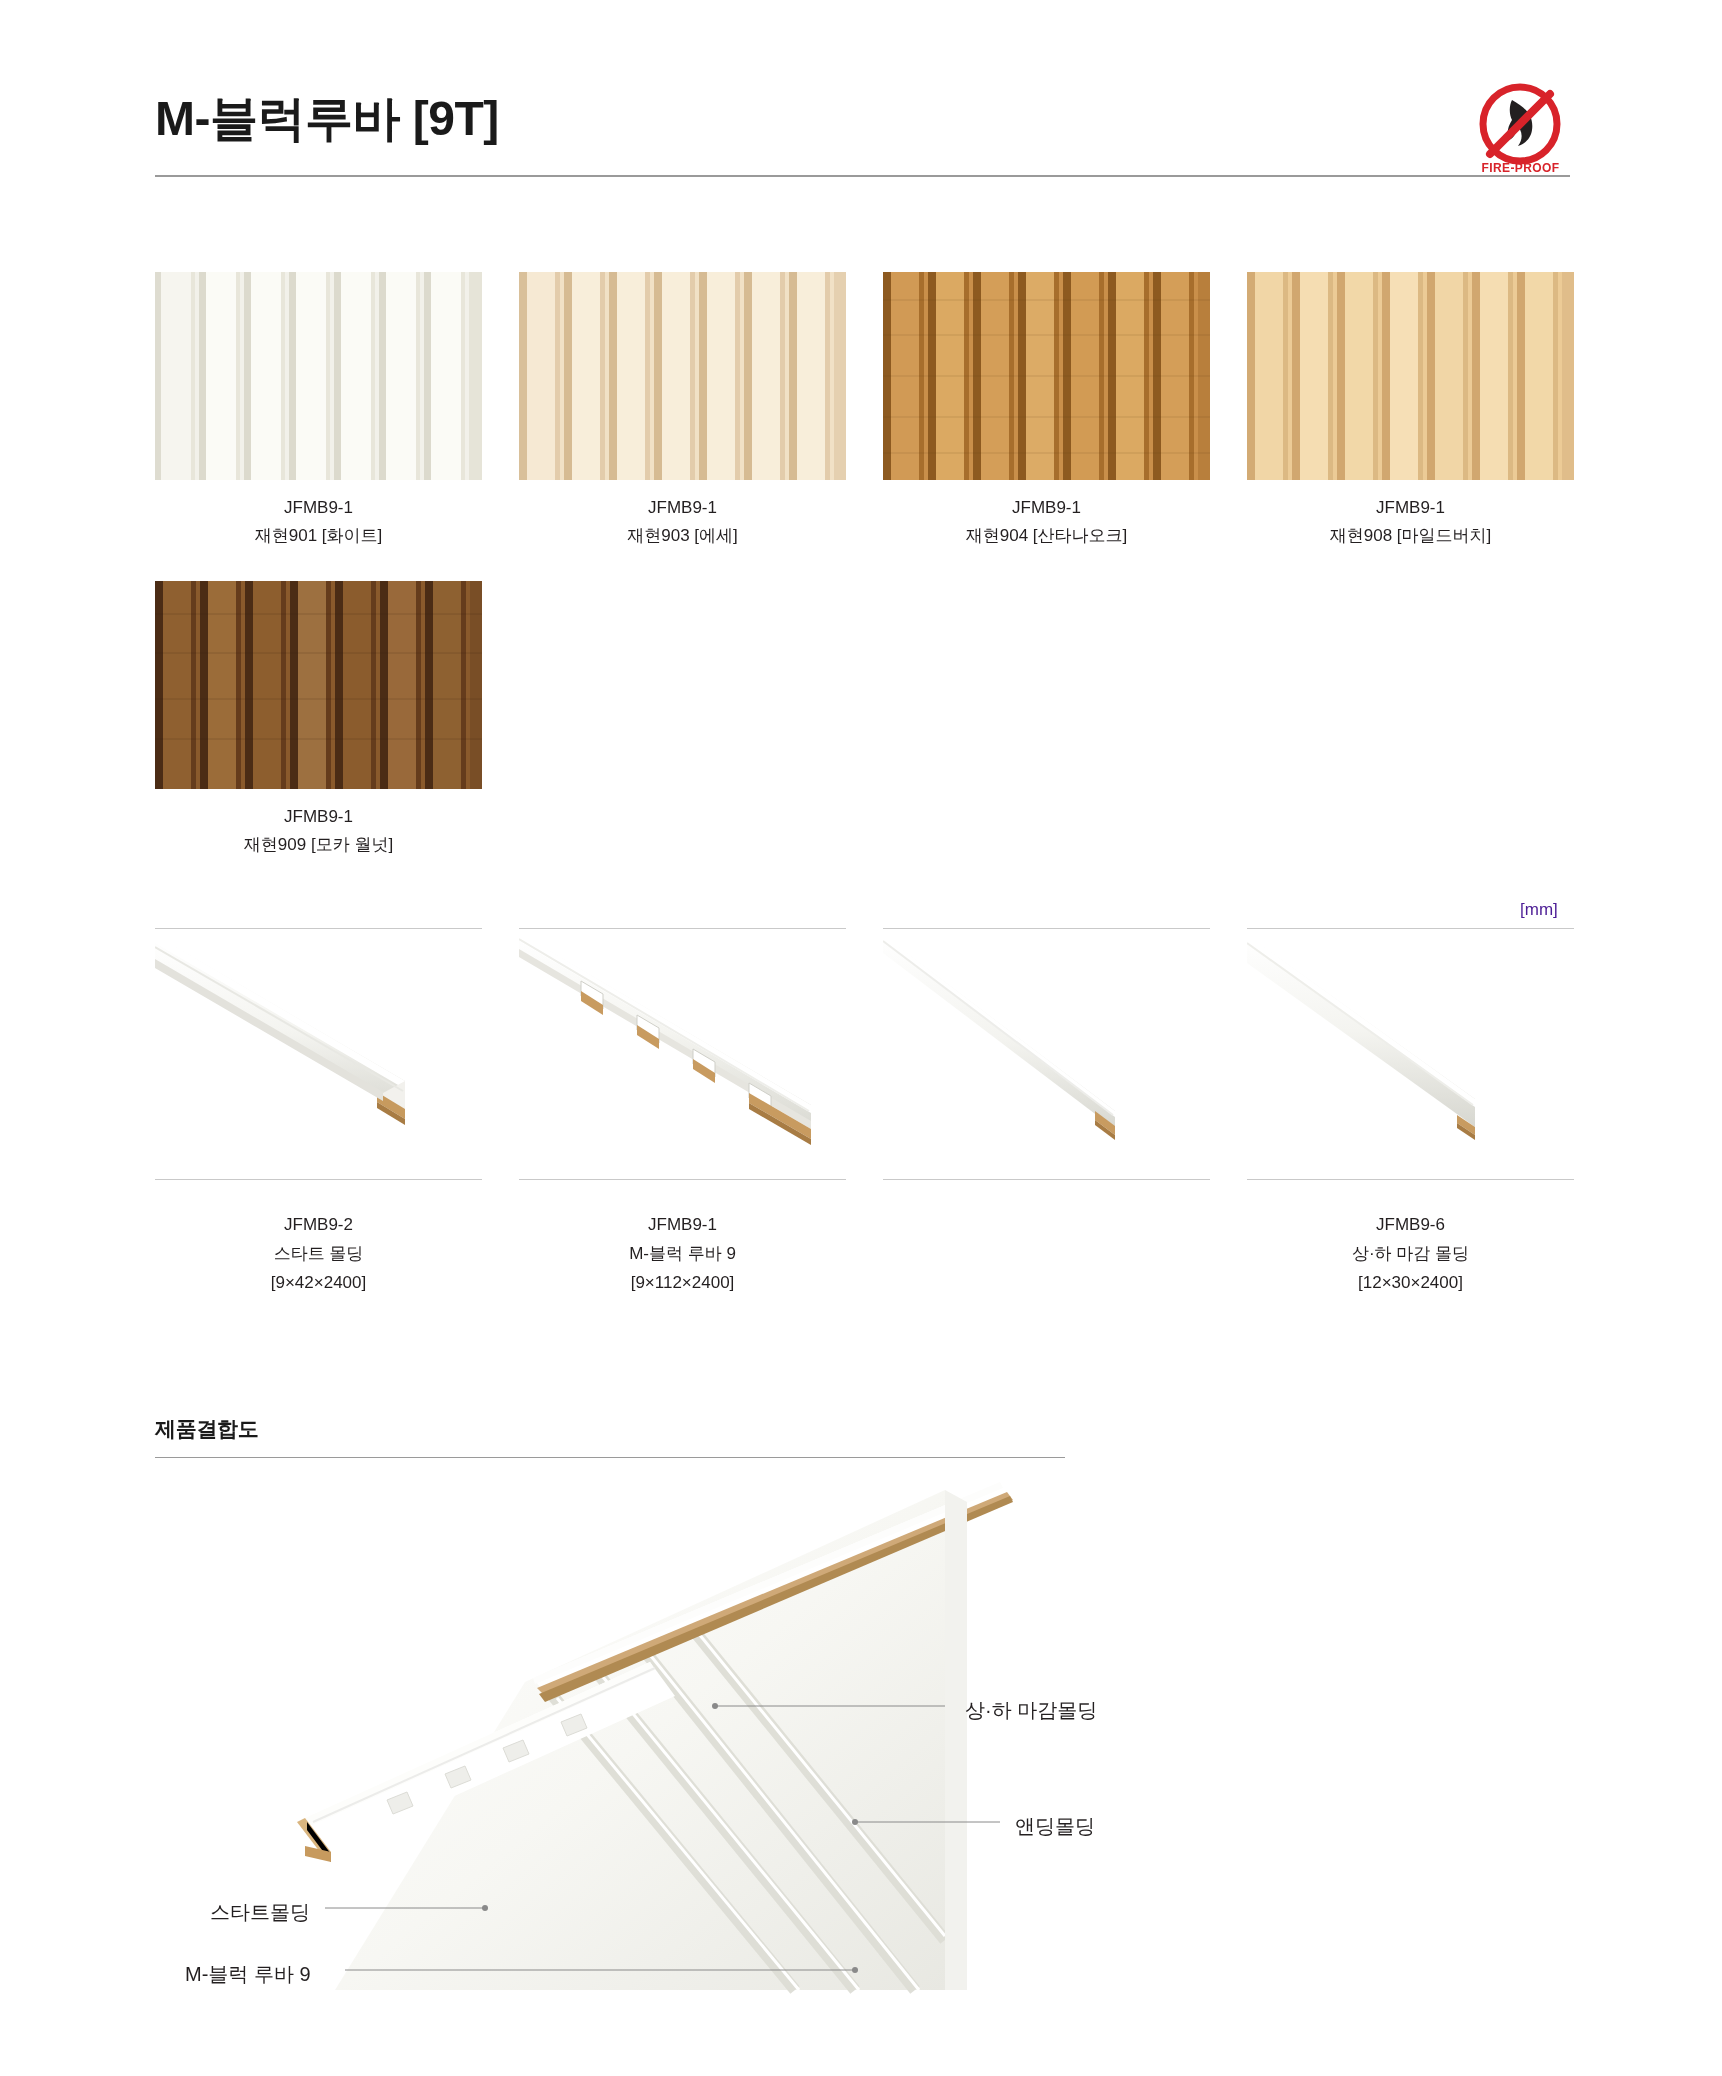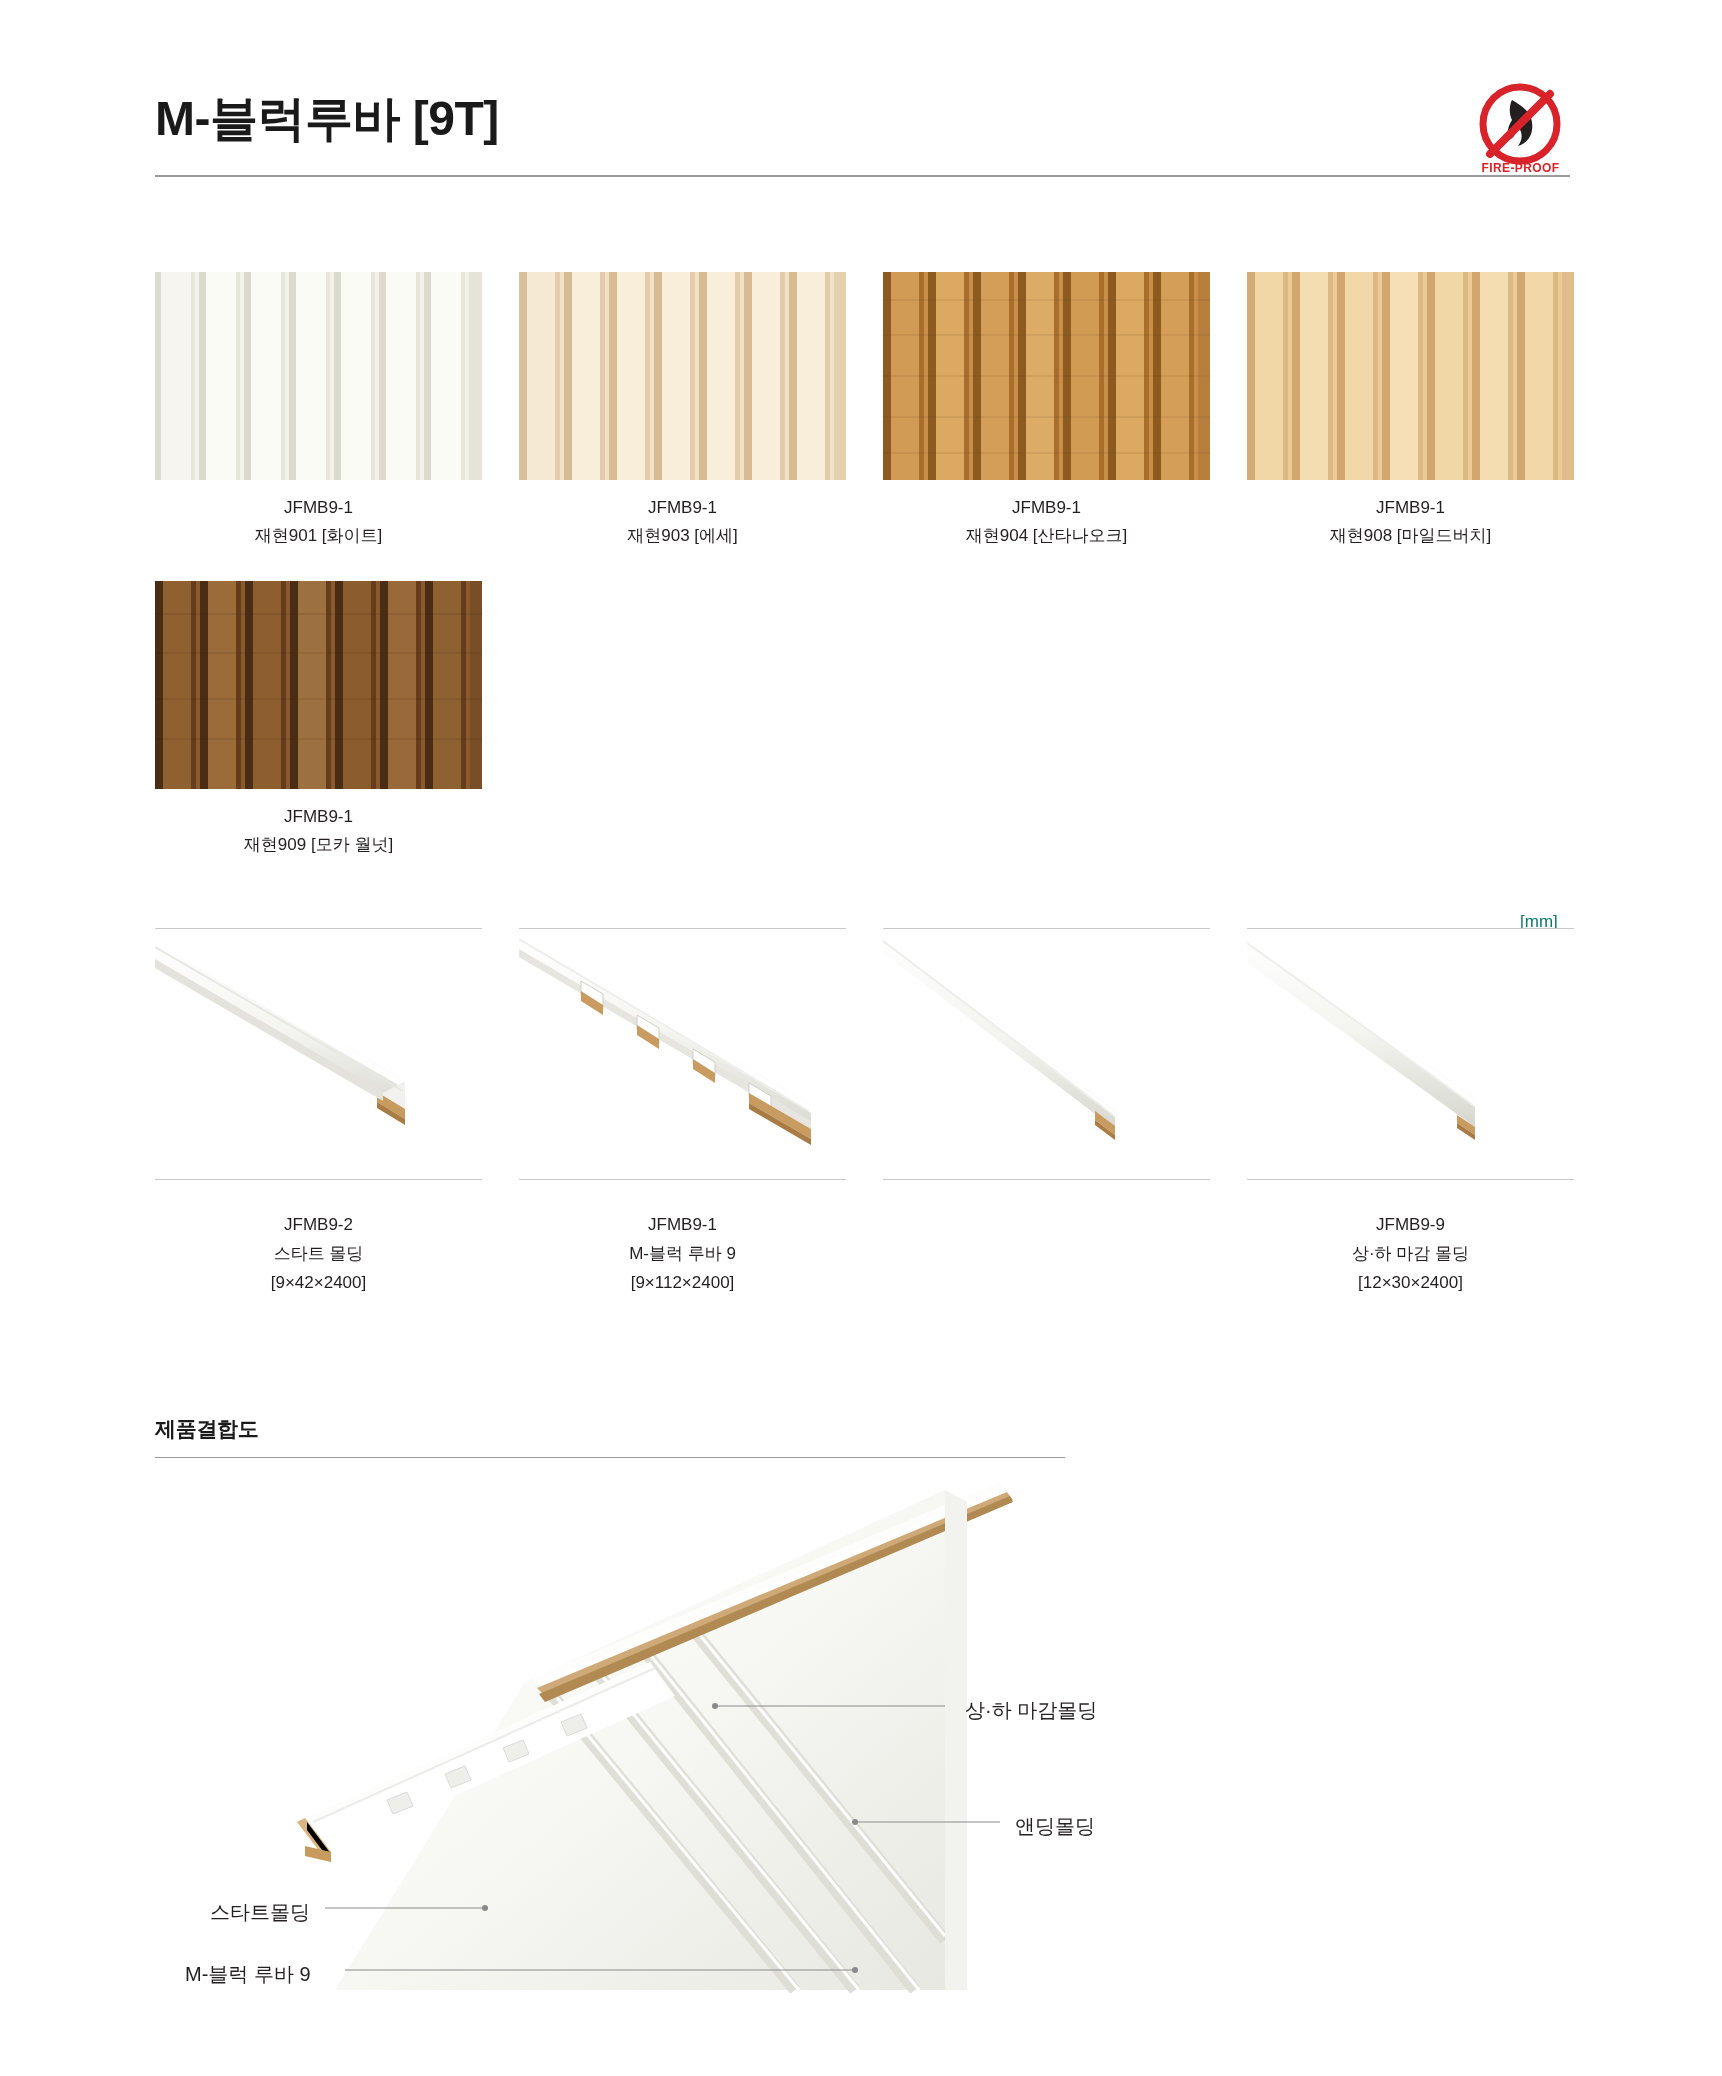--- a/index.html
+++ b/index.html
@@ -102,22 +102,21 @@
     color: #231f20;
     white-space: nowrap;
   }
   .profile-caption span { display: block; }
 
   .unit-label {
     position: absolute;
     left: 1520px;
     top: 900px;
     font-size: 17px;
-    color: #0f766e;
-    margin-top: 12px;
+    color: #4c1d95;
   }
 
   
   .assembly-header {
     position: absolute;
     left: 155px;
     top: 1415px;
     width: 910px;
   }
   .assembly-title {
@@ -450,21 +449,21 @@
         </linearGradient>
       </defs>
       <polygon points="0,6 228,170 228,198 0,34" fill="url(#gw4)"></polygon>
       <polygon points="0,6 228,170 228,178 0,14" fill="#ffffff"></polygon>
       <polygon points="210,186 228,198 228,206 210,194" fill="#c89b60"></polygon>
       <polygon points="210,194 228,206 228,211 210,199" fill="#a87c44"></polygon>
       <path d="M0 14 L226 176" stroke="#eeeeea" stroke-width="2" fill="none"></path>
     </svg>
   </div>
   <div class="profile-caption">
-    <span>JFMB9-9</span>
+    <span>JFMB9-6</span>
     <span>상·하 마감 몰딩</span>
     <span>[12×30×2400]</span>
   </div>
 </div>
 
 <div class="assembly-header">
   <h2 class="assembly-title">제품결합도</h2>
   <div class="assembly-rule"></div>
 </div>
 

